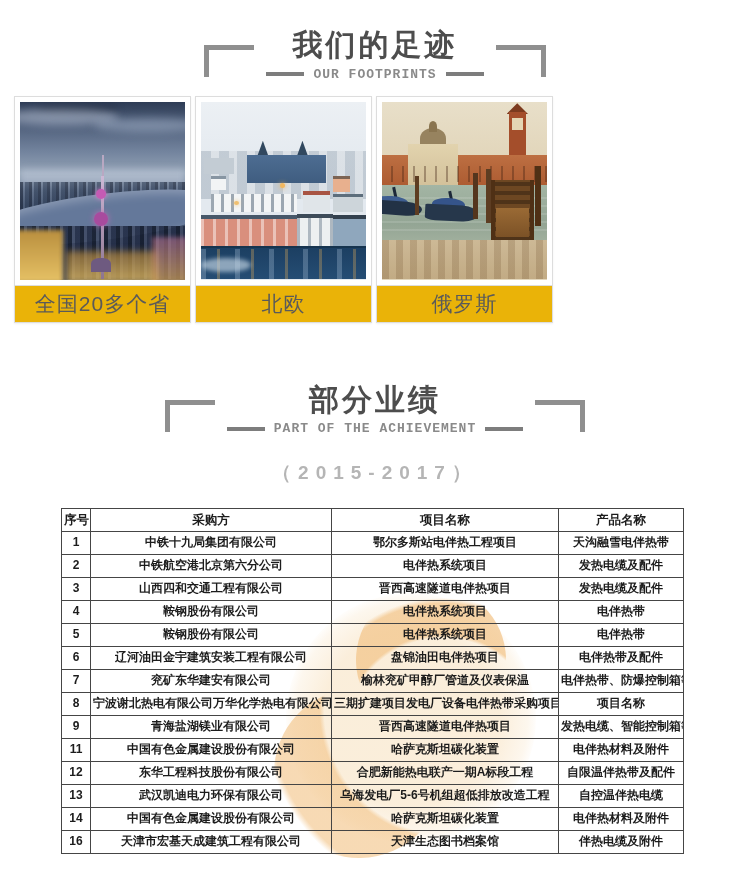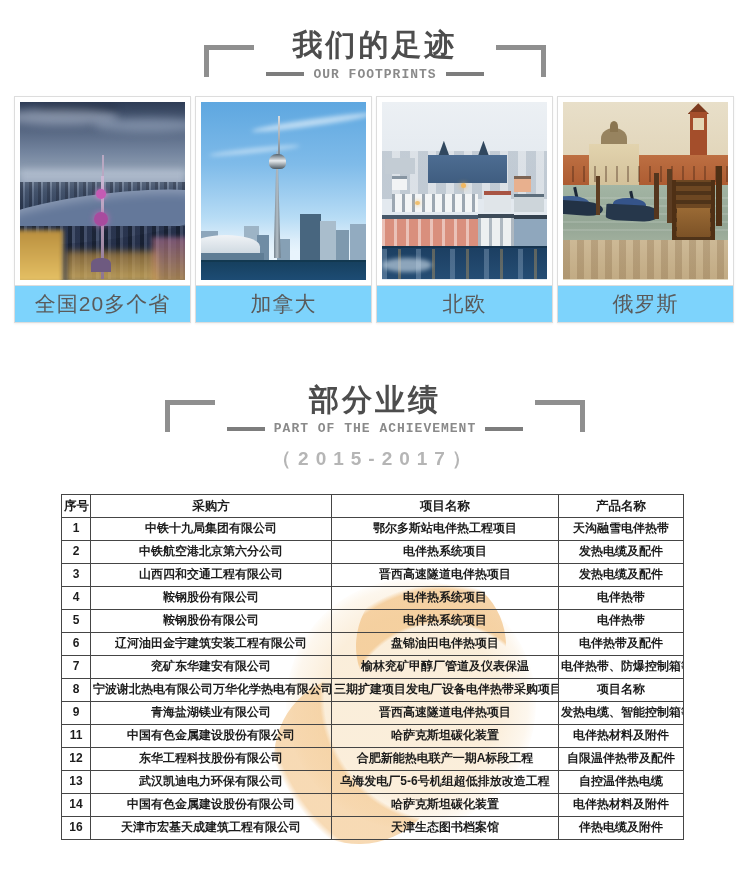--- a/index.html
+++ b/index.html
@@ -11,31 +11,31 @@
 
   
   .sec-header { position:relative; width:fit-content; margin:0 auto; text-align:center;font-family:Liberation Mono, monospace; }
   .sec-title { font-size:30px; font-weight:bold; color:#4d4d4d; letter-spacing:3px; line-height:1.15; }
   .sec-sub { display:flex; align-items:center; justify-content:center; gap:9px;
              font-size:13px; font-weight:bold; color:#8a8a8a; letter-spacing:1px; margin-top:2px; }
   .dash { display:inline-block; width:38px; height:4px; background:#7d7d7d; }
   .bracket { position:absolute; width:50px; height:32px; }
   .bracket-left  { left:-62px; top:15px; border-top:5px solid #8f8f8f; border-left:5px solid #8f8f8f; }
   .bracket-right { right:-62px; top:15px; border-top:5px solid #8f8f8f; border-right:5px solid #8f8f8f; }
-  .sec-period { text-align:center; font-size:19px; color:#b5b5b5; letter-spacing:7px; margin-top:10px; font-weight:bold; }
+  .sec-period { text-align:center; font-size:19px; color:#b5b5b5; letter-spacing:7px; margin-top:24px; font-weight:bold; }
 
   #hdr-footprints { margin-top:30px; }
   #hdr-achievement { margin-top:62px; }
 
   
   .cards { display:flex; gap:4px; margin:14px 14px 0 14px; }
   .card { width:177px; background:#fff; border:1px solid #ddd; padding:5px 5px 0 5px; box-shadow:0 1px 2px rgba(0,0,0,.06); }
   .photo { position:relative; width:165px; height:178px; overflow:hidden; }
   .photo div { position:absolute; }
-  .caption { height:37px; margin:5px -5px 0 -5px; background:#7dd3fc; border-top:1px solid #ddd;
+  .caption { height:37px; margin:5px -5px 0 -5px; background:#eab308; border-top:1px solid #ddd;
              display:flex; align-items:center; justify-content:center;
              font-size:21px; color:#5a5a5a; letter-spacing:1px; }
 
   
   .photo1 { background:linear-gradient(180deg,#2e3c55 0%,#4d5d79 12%,#73849e 28%,#93a2b5 40%,#76869e 48%,#4b5b76 58%,#3c4b67 78%,#31405c 100%); }
   .p1-cloud1 { left:-10%; top:4%; width:70%; height:9%; background:rgba(210,220,235,.45); border-radius:50%; filter:blur(4px); }
   .p1-cloud2 { left:45%; top:9%; width:65%; height:8%; background:rgba(190,205,225,.4); border-radius:50%; filter:blur(4px); }
   .p1-cloud3 { left:10%; top:1%; width:50%; height:6%; background:rgba(30,40,60,.5); border-radius:50%; filter:blur(3px); }
   .p1-haze { left:0; top:38%; width:100%; height:9%; background:rgba(200,210,225,.5); filter:blur(3px); }
   .p1-city { left:0; top:45%; width:100%; height:16%;
@@ -177,41 +177,20 @@
         <div class="p1-gold3"></div>
       <div class="p1-ant"></div>
         <div class="p1-shaft"></div>
       <div class="p1-ball1"></div>
         <div class="p1-ball2"></div>
         <div class="p1-base"></div>
     </div>
     <div class="caption">全国20多个省</div>
   </div>
 
-  <div class="card">
-    <div class="photo photo2">
-      <div class="p2-wisp1"></div>
-        <div class="p2-wisp2"></div>
-      <div class="p2-bld1"></div>
-        <div class="p2-bld2"></div>
-        <div class="p2-bld3"></div>
-        <div class="p2-bld8"></div>
-      <div class="p2-bld4"></div>
-        <div class="p2-bld5"></div>
-        <div class="p2-bld6"></div>
-        <div class="p2-bld7"></div>
-      <div class="p2-dome"></div>
-        <div class="p2-domebase"></div>
-      <div class="p2-ant"></div>
-        <div class="p2-shaft"></div>
-        <div class="p2-pod"></div>
-      <div class="p2-water"></div>
-    </div>
-    <div class="caption">加拿大</div>
-  </div>
 
   <div class="card">
     <div class="photo photo4">
       <div class="p4-hill"></div>
       <div class="p4-spire1"></div>
         <div class="p4-spire2"></div>
         <div class="p4-castle"></div>
       <div class="p4-hbld1"></div>
         <div class="p4-house1"></div>
         <div class="p4-house2"></div>

